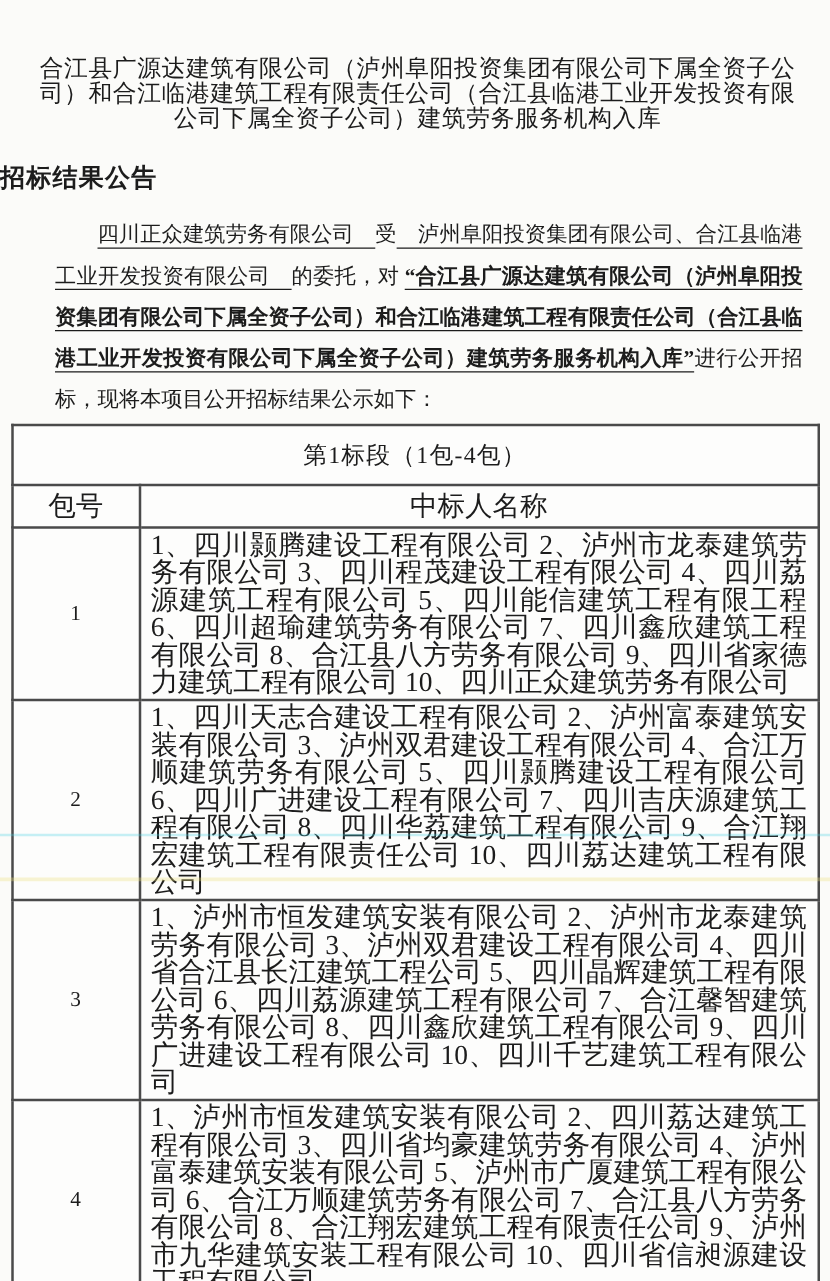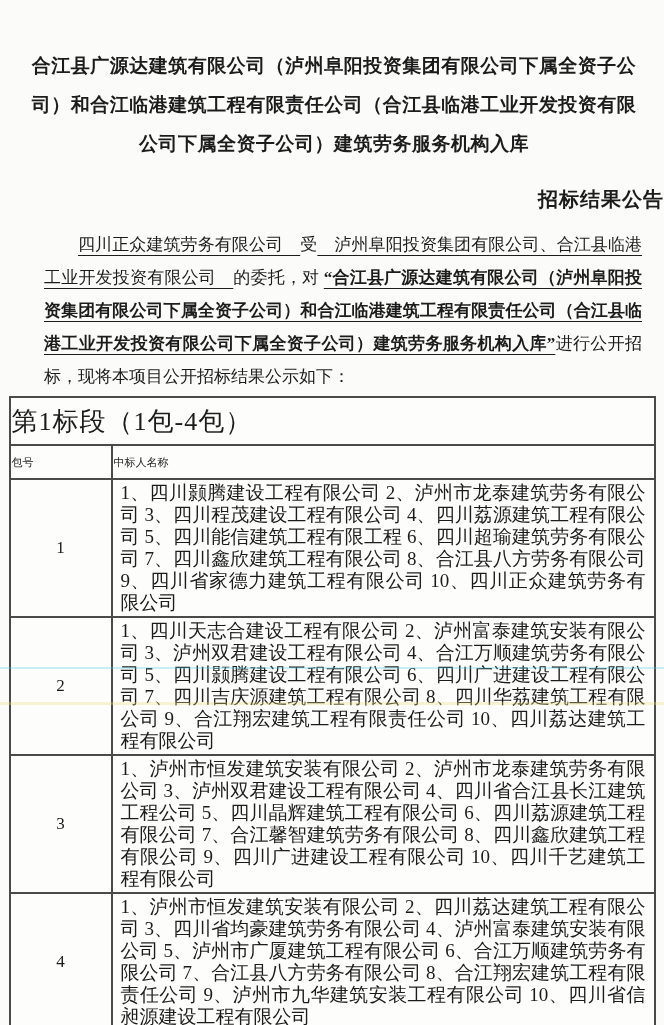--- a/index.html
+++ b/index.html
@@ -6,25 +6,25 @@
   body{
     width:664px;height:1025px;overflow:hidden;
     background:#fbfbf9;
     font-family:"Liberation Serif","DejaVu Serif",serif;
     color:#1c1c1c;
   }
   .page{position:relative;width:664px;height:1025px;}
 
   .doc-title{
     margin:46px 26px 0 30px;
-    font-size:19px;line-height:39px;font-weight:bold;
+    font-size:19px;line-height:20px;font-weight:normal;
     text-align:center;letter-spacing:.5px;
   }
   .doc-subtitle{
-    margin:23px 0 0;text-align:right;
+    margin:23px 0 0;text-align:left;
     font-size:20px;font-weight:bold;letter-spacing:1px;
   }
   .intro{
     margin:15px 22px 0 44px;
     font-size:17px;line-height:33px;
     text-indent:2em;text-align:justify;
   }
   .u{text-decoration:underline;text-underline-offset:5px;}
   .b{font-weight:bold;}
   .section-heading{
@@ -32,32 +32,32 @@
     font-size:17px;font-weight:bold;height:24px;line-height:24px;
   }
 
   table.bid-table{
     border-collapse:collapse;table-layout:fixed;
     width:647px;margin:3px auto 0;
     background:#fdfdfc;
   }
   table.bid-table td{border:2px solid #4a4a4a;}
   td.tbl-title{
-    height:44px;text-align:left;vertical-align:middle;
-    font-size:26px;letter-spacing:1px;
+    height:44px;text-align:center;vertical-align:middle;
+    font-size:19px;letter-spacing:1px;
   }
   tr.col-head-row td{
-    height:30px;text-align:left;vertical-align:middle;
-    font-size:11px;
+    height:30px;text-align:center;vertical-align:middle;
+    font-size:22px;
   }
   td.no-cell{
     text-align:center;vertical-align:middle;font-size:17px;
   }
   td.bidders-cell{
-    padding:2px 8px;font-size:19px;line-height:22px;
+    padding:2px 8px;font-size:22px;line-height:22px;
     text-align:justify;vertical-align:middle;border-radius:19px;
   }
   table.table2{margin-top:33px;}
 
   .artifact{position:absolute;left:0;width:664px;pointer-events:none;}
   .artifact-cyan{top:621px;height:2px;background:rgba(70,210,225,.30);}
   .artifact-yellow{top:656px;height:3px;background:rgba(235,225,120,.32);}
 </style>
 </head>
 <body>

